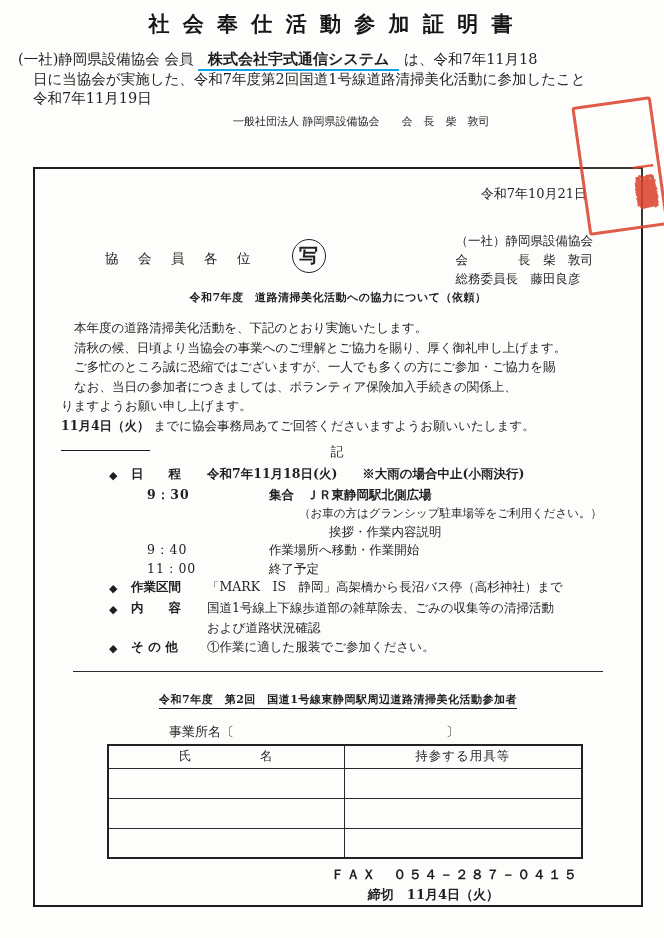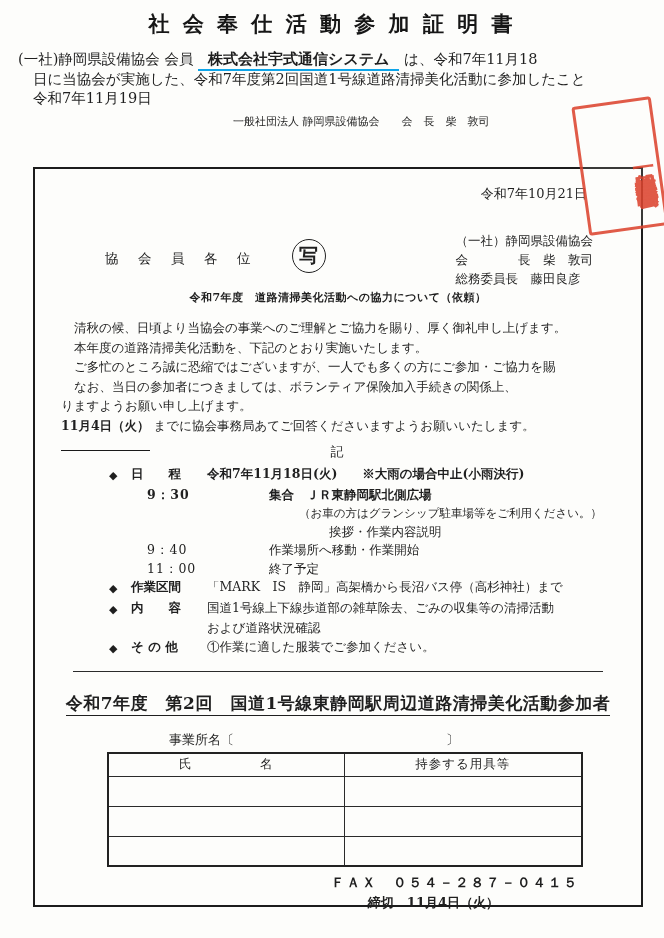--- a/index.html
+++ b/index.html
@@ -135,21 +135,21 @@
 
   .divider {
     border: none;
     border-top: 1.8px solid #2b2b2b;
     margin: 13px 12px 0 12px;
   }
 
   
   .form-title {
     text-align: center;
-    font-size: 17px;
+    font-size: 11px;
     font-weight: 600;
     margin-top: 20px;
     letter-spacing: 0.5px;
   }
   .form-title span {
     border-bottom: 1.5px solid #1f1f1f;
     padding-bottom: 2px;
   }
   .office-line {
     margin-top: 16px;
@@ -229,22 +229,22 @@
       <div class="sender-block">
         <div>（一社）静岡県設備協会</div>
         <div>会　　　　長　柴　敦司</div>
         <div>総務委員長　藤田良彦</div>
       </div>
     </div>
 
     <div class="subject">令和7年度　道路清掃美化活動への協力について（依頼）</div>
 
     <div class="body-text">
+      <div class="body-line indent">本年度の道路清掃美化活動を、下記のとおり実施いたします。</div>
       <div class="body-line indent">清秋の候、日頃より当協会の事業へのご理解とご協力を賜り、厚く御礼申し上げます。</div>
-      <div class="body-line indent">本年度の道路清掃美化活動を、下記のとおり実施いたします。</div>
       <div class="body-line indent">ご多忙のところ誠に恐縮ではございますが、一人でも多くの方にご参加・ご協力を賜</div>
       <div class="body-line indent">なお、当日の参加者につきましては、ボランティア保険加入手続きの関係上、</div>
       <div class="body-line">りますようお願い申し上げます。</div>
       <div class="body-line">
         <span class="deadline-strong">11月4日（火）</span>
         <span>までに協会事務局あてご回答くださいますようお願いいたします。</span>
       </div>
     </div>
 
     <div class="record-mark">記</div>

